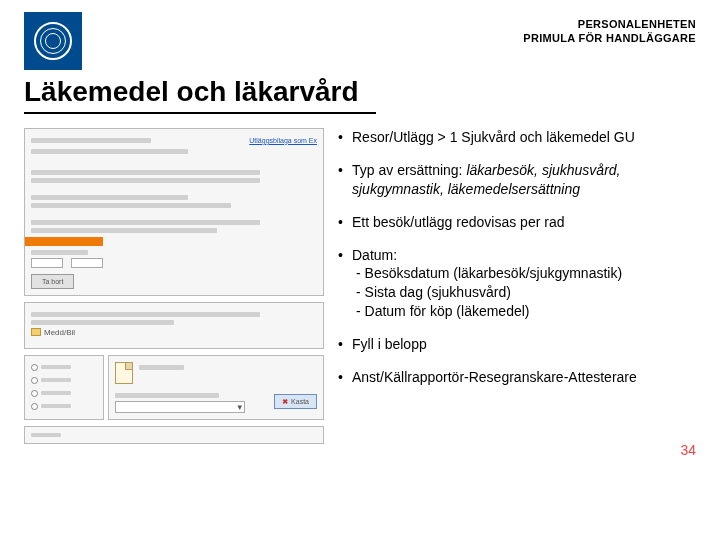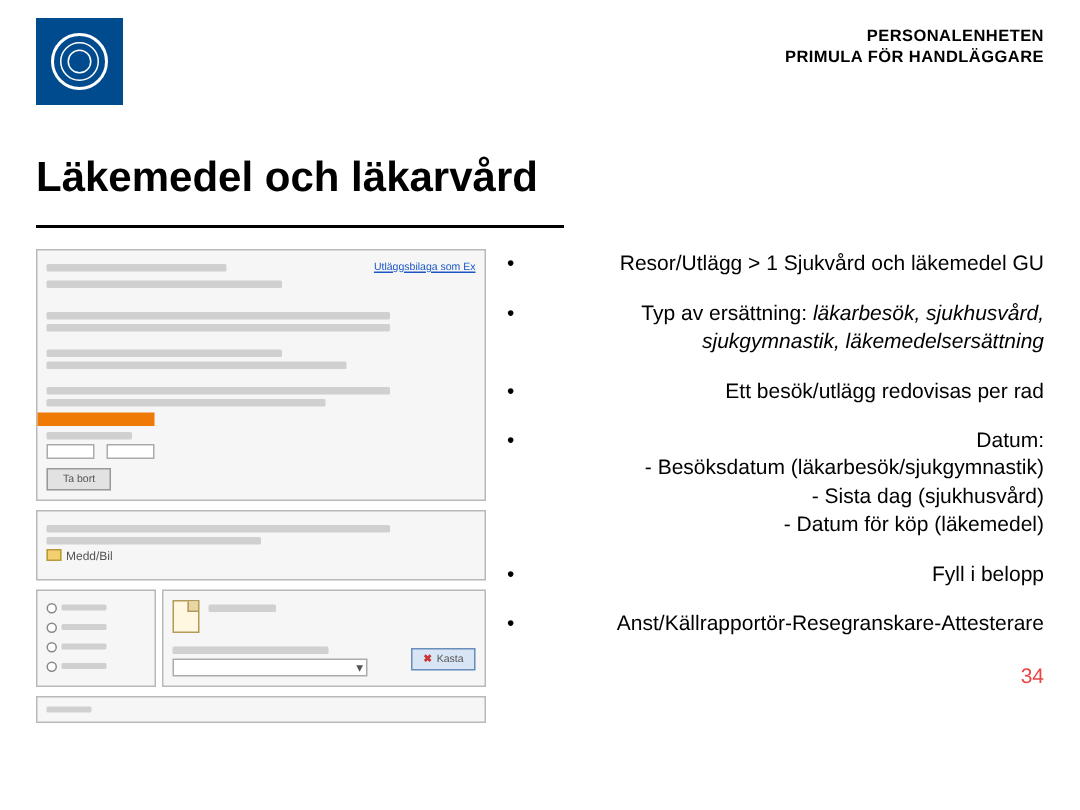--- a/index.html
+++ b/index.html
@@ -5,21 +5,21 @@
   * { box-sizing: border-box; margin: 0; padding: 0; }
   html, body { width: 720px; height: 540px; font-family: Arial, Helvetica, sans-serif; background: #fff; color: #000; }
   .page { width: 720px; height: 472px; position: relative; padding: 12px 24px 0 24px; }
   .header { display: flex; align-items: flex-start; justify-content: space-between; height: 64px; }
   .logo-box { width: 58px; height: 58px; background: #004b8d; display: flex; align-items: center; justify-content: center; }
   .logo-seal { width: 38px; height: 38px; border: 2px solid #fff; border-radius: 50%; position: relative; }
   .logo-seal::before, .logo-seal::after { content: ""; position: absolute; border: 1px solid #fff; border-radius: 50%; }
   .logo-seal::before { inset: 4px; }
   .logo-seal::after { inset: 9px; }
   .header-right { text-align: right; font-size: 11px; font-weight: 700; letter-spacing: .3px; line-height: 1.25; padding-top: 6px; }
-  .title { font-size: 28px; font-weight: 700; margin-top: 26px; border-bottom: 2px solid #000; padding-bottom: 16px; width: 352px; }
+  .title { font-size: 28px; font-weight: 700; border-bottom: 2px solid #000; padding-bottom: 4px; width: 352px; }
   .content { display: flex; margin-top: 14px; gap: 14px; }
   .screenshot-stub { width: 300px; display: flex; flex-direction: column; gap: 6px; }
   .panel { border: 1px solid #b9b9b9; background: #f6f6f6; padding: 6px; font-size: 7px; color: #555; line-height: 1.35; }
   .panel .row-top { display: flex; justify-content: space-between; align-items: center; }
   .panel .link { color: #1b57c4; text-decoration: underline; font-size: 7px; white-space: nowrap; }
   .panel .blurline { height: 5px; background: #d0d0d0; margin: 3px 0; border-radius: 1px; }
   .panel .short { width: 55%; }
   .panel .med { width: 80%; }
   .panel .orange-bar { height: 9px; background: #ef7a06; width: 78px; margin: 4px 0 4px -6px; }
   .panel .fields { display: flex; gap: 8px; margin-top: 2px; }
@@ -34,21 +34,21 @@
   .panel .file-icon { width: 18px; height: 22px; border: 1px solid #b49a5a; background: #fff7e0; position: relative; }
   .panel .file-icon::after { content: ""; position: absolute; top: 0; right: 0; width: 6px; height: 6px; background: #e9d7a3; border-left: 1px solid #b49a5a; border-bottom: 1px solid #b49a5a; }
   .panel .bottom-row { display: flex; justify-content: space-between; align-items: center; margin-top: 6px; }
   .panel .select-stub { width: 130px; height: 12px; border: 1px solid #aaa; background: #fff; position: relative; }
   .panel .select-stub::after { content: "▾"; position: absolute; right: 2px; top: -1px; font-size: 9px; color: #555; }
   .panel .bluebtn { padding: 2px 7px; border: 1px solid #6a8dbb; background: #d7e5f5; font-size: 7px; display: inline-flex; align-items: center; gap: 3px; }
   .panel .bluebtn .x { color: #c33; font-weight: 700; }
   .panel .meddbil { font-size: 8px; margin-bottom: 3px; display: inline-flex; gap: 3px; }
   .panel .meddbil .folder { width: 10px; height: 8px; background: #f3cf6e; border: 1px solid #b89a3a; }
   .bullets { flex: 1; font-size: 14px; line-height: 1.35; }
-  .bullets ul { list-style: none; text-align: right; }
+  .bullets ul { list-style: none; }
   .bullets li { margin-bottom: 14px; padding-left: 14px; position: relative; }
   .bullets li::before { content: "•"; position: absolute; left: 0; top: 0; }
   .em { font-style: italic; }
   .sub { margin-left: 4px; }
   .page-num { position: absolute; bottom: 14px; right: 24px; font-size: 14px; color: #ef4444; }
 </style>
 </head>
 <body>
 
 <div class="page">

